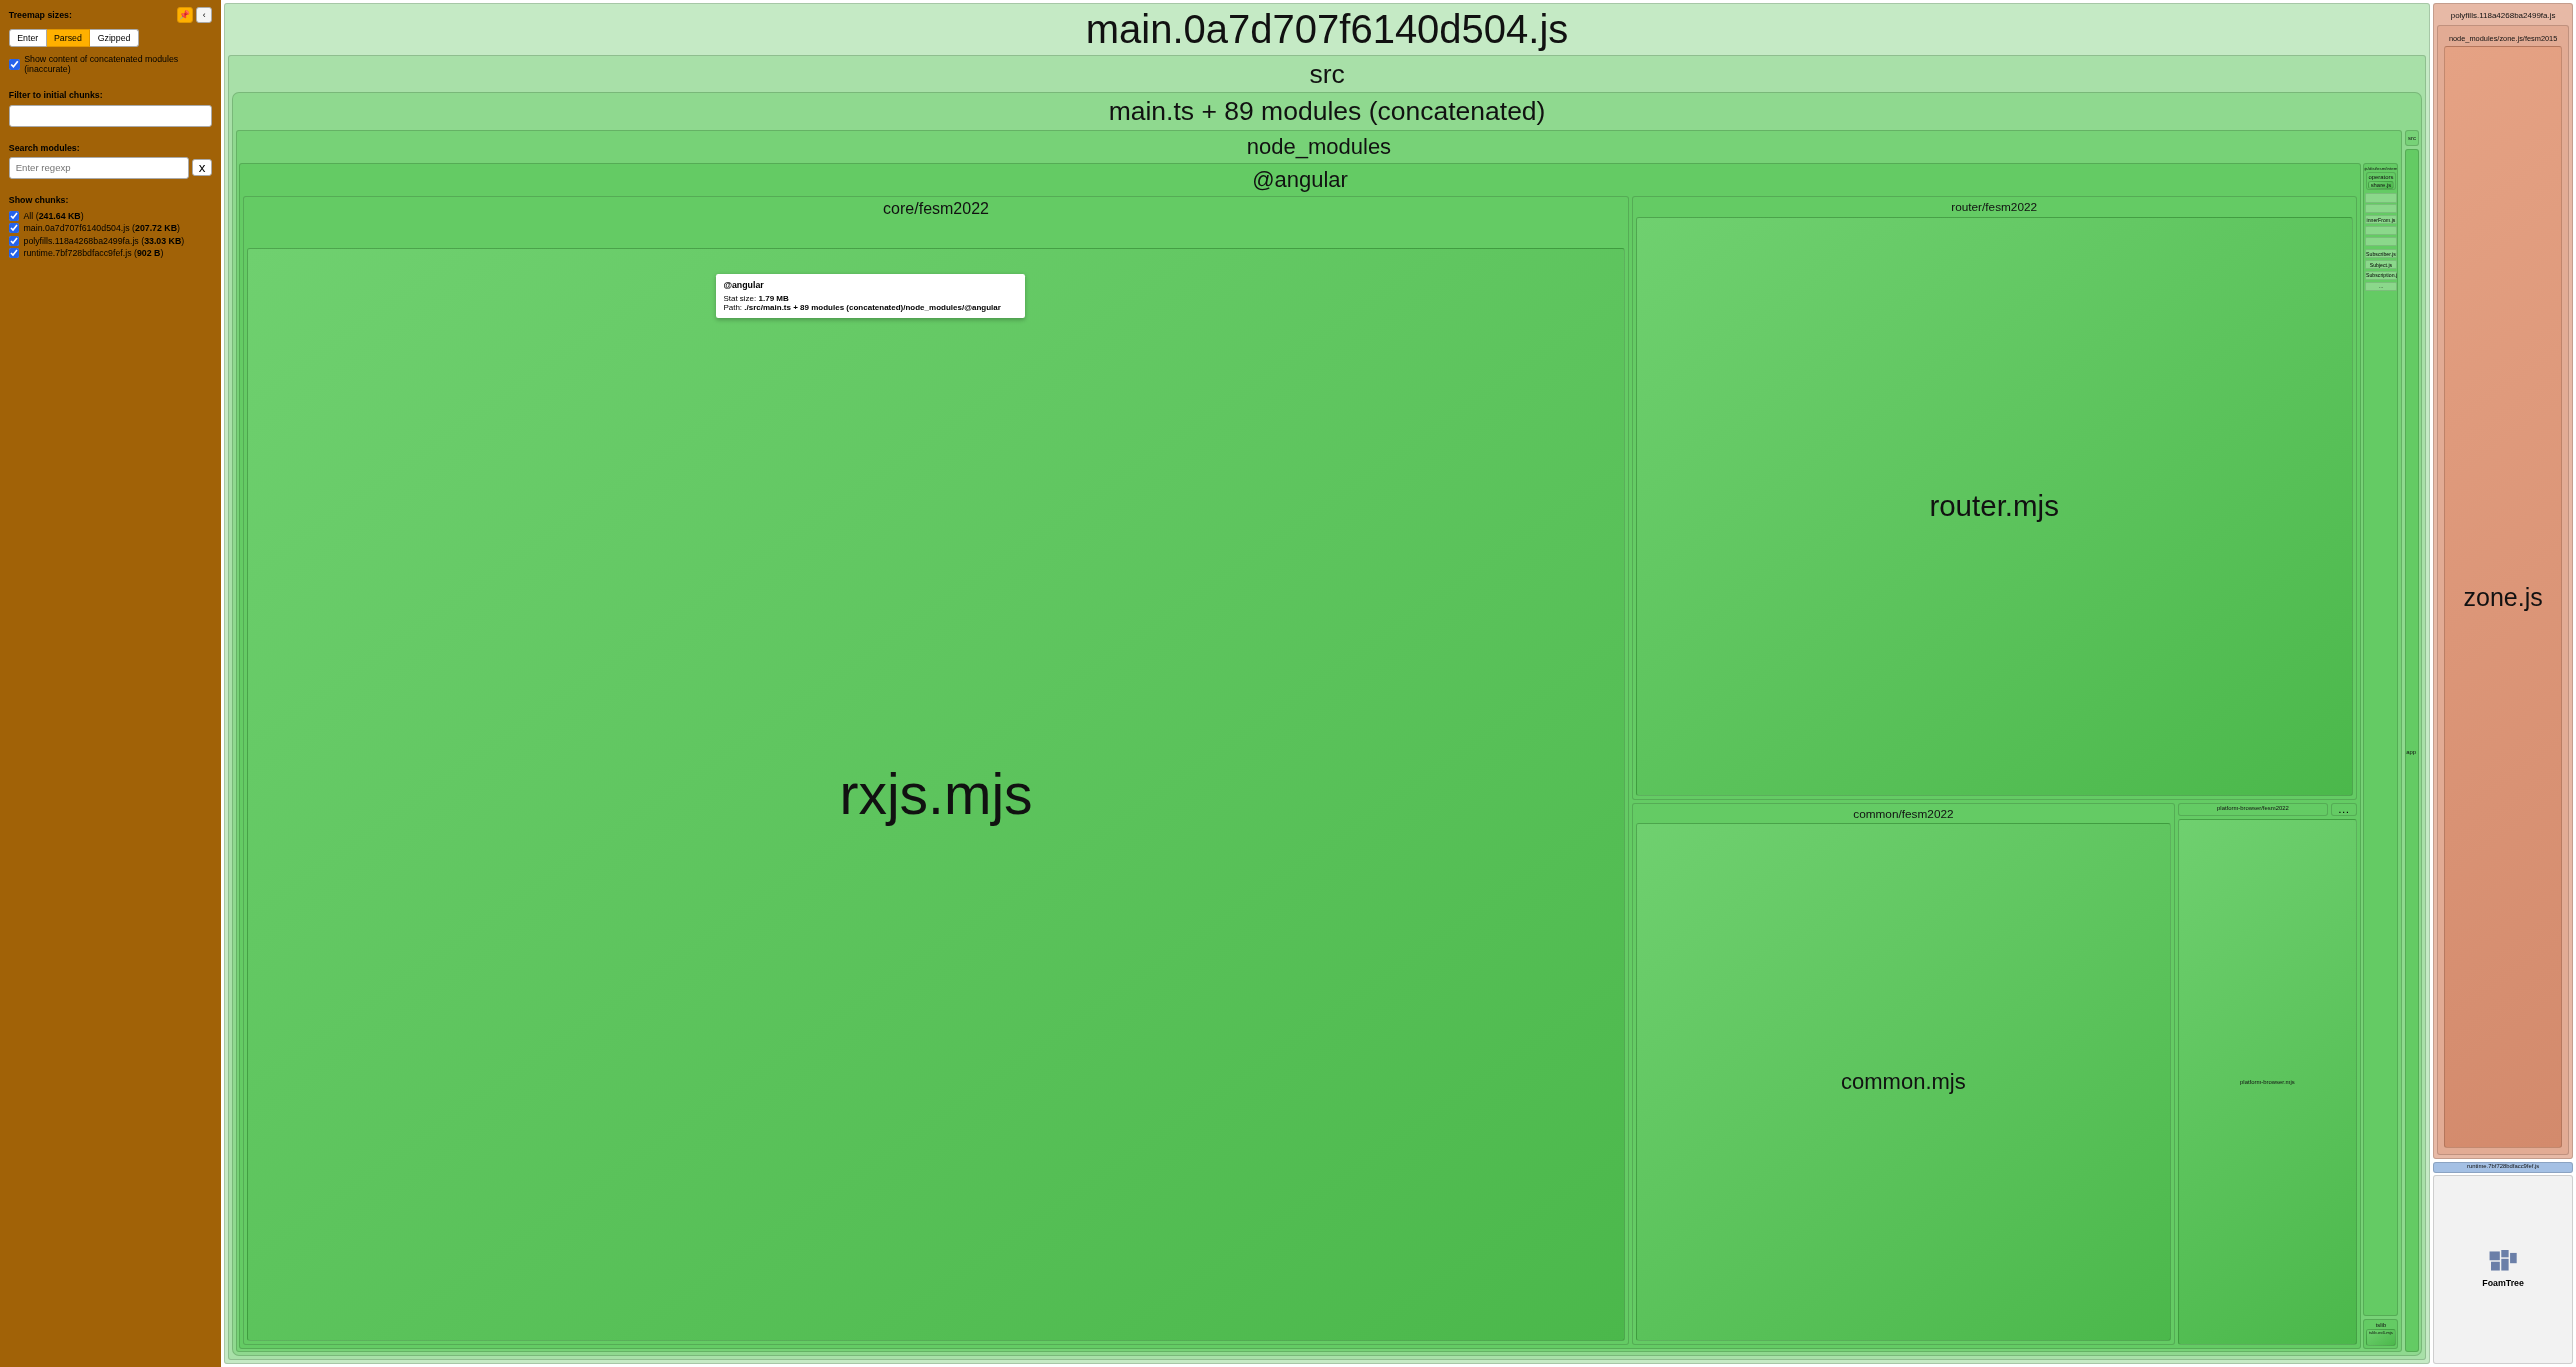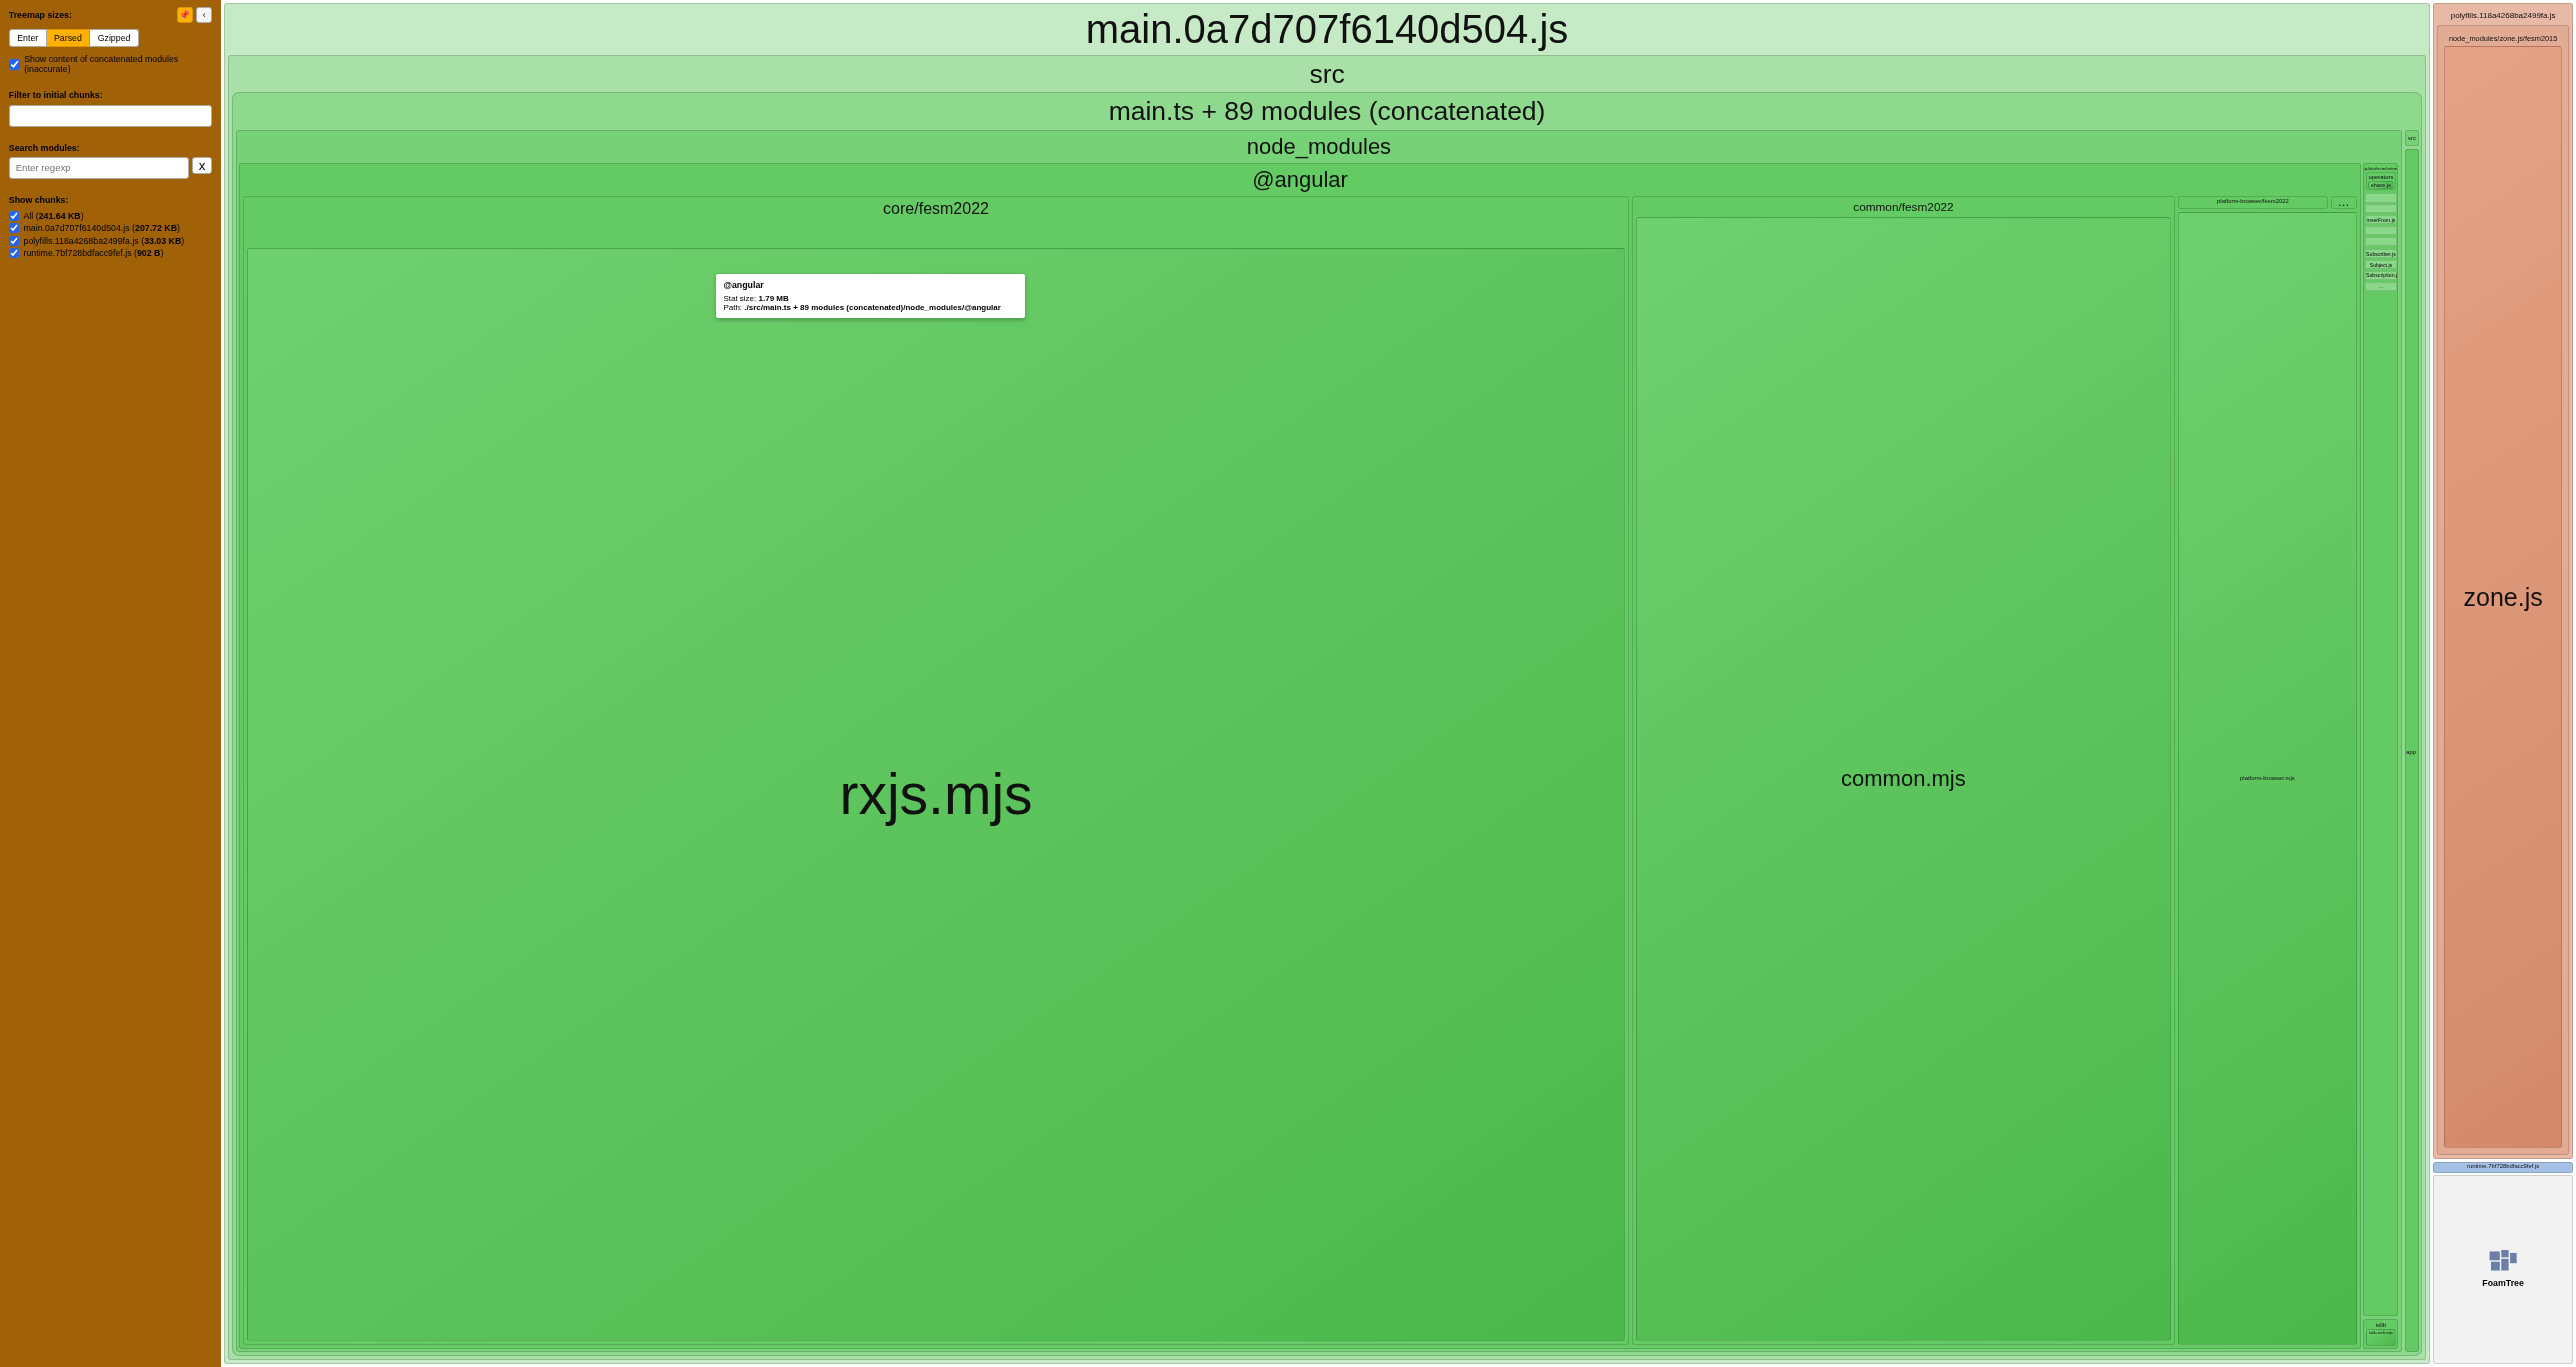--- a/index.html
+++ b/index.html
@@ -16,21 +16,21 @@
   .btn-group { display: flex; margin-top: 5.9px; }
   .btn-seg { border: 0.7px solid #aaa; padding: 2.9px 7.4px; font-size: 8.8px; background: #fff; cursor: pointer; }
   .btn-seg:first-child { border-radius: 2.9px 0 0 2.9px; }
   .btn-seg:last-child  { border-radius: 0 2.9px 2.9px 0; border-left: none; }
   .btn-seg:nth-child(2){ border-left: none; }
   .btn-seg.active { background: #ffb000; border-color: #e09500; }
   .check-row { display: flex; align-items: center; gap: 4.4px; margin-top: 7.4px; font-size: 8.8px; }
   .check-row input[type=checkbox] { width: 11px; height: 11px; accent-color: #2563eb; }
   .section-label { font-weight: 700; margin-top: 16px; display:block; }
   .input-full { width: 100%; margin-top: 4.4px; padding: 4.4px 5.9px; border: 0.7px solid #aaa; border-radius: 2.9px; font-size: 9.6px; }
-  .input-row { display: flex; gap: 2.9px; align-items: flex-start; margin-top: 4.4px; }
+  .input-row { display: flex; gap: 2.9px; align-items: center; margin-top: 4.4px; }
   .input-row input { flex: 1; padding: 4.4px 5.9px; border: 0.7px solid #aaa; border-radius: 2.9px; font-size: 9.6px; }
   .input-row button { border: 0.7px solid #aaa; border-radius: 2.9px; background: #fff; padding: 0 5.9px; cursor:pointer; }
   .chunk-list { margin-top: 5.9px; }
   .chunk-list .item { display: flex; align-items: center; gap: 4.4px; font-size: 8.8px; margin: 2.2px 0; white-space: nowrap; }
   .chunk-list input[type=checkbox] { width: 10.3px; height: 10.3px; accent-color: #2563eb; }
 
   
   .treemap { flex: 1; position: relative; background: #fff; padding: 2.9px; display: flex; gap: 2.9px; }
   .col-main { flex: 1; display: flex; flex-direction: column; }
   .col-right { width: 140px; display: flex; flex-direction: column; gap: 2.9px; }
@@ -152,20 +152,26 @@
                   <div style="flex:1; width:100%; display:flex; gap:2.9px; margin-top:2.9px;">
 
                     <div class="node green4" style="flex:1.9; padding:2.9px;gap:27px;">
                       <div class="title t-md">core/fesm2022</div>
                       <div class="node green5" style="flex:1; width:100%; margin-top:2.9px; display:flex; align-items:center; justify-content:center;">
                         <div class="title" style="font-size:57px; font-weight:400;">rxjs.mjs</div>
                       </div>
                     </div>
 
                     <div style="flex:1; display:flex; flex-direction:column; gap:2.9px;">
+                      <div class="node green4" style="flex:1.1; padding:2.9px;">
+                        <div class="title t-sm">router/fesm2022</div>
+                        <div class="node green5" style="flex:1; width:100%; margin-top:2.9px; display:flex; align-items:center; justify-content:center;">
+                          <div class="title" style="font-size:29.5px;">router.mjs</div>
+                        </div>
+                      </div>
 
                       <div style="flex:1; display:flex; gap:2.9px;">
                         <div class="node green4" style="flex:3; padding:2.9px;">
                           <div class="title t-sm">common/fesm2022</div>
                           <div class="node green5" style="flex:1; width:100%; margin-top:2.9px; display:flex; align-items:center; justify-content:center;">
                             <div class="title" style="font-size:22px;">common.mjs</div>
                           </div>
                         </div>
                         <div style="flex:1; display:flex; flex-direction:column; gap:2.9px;">
                           <div style="height:13.3px; display:flex; gap:2.9px;">

